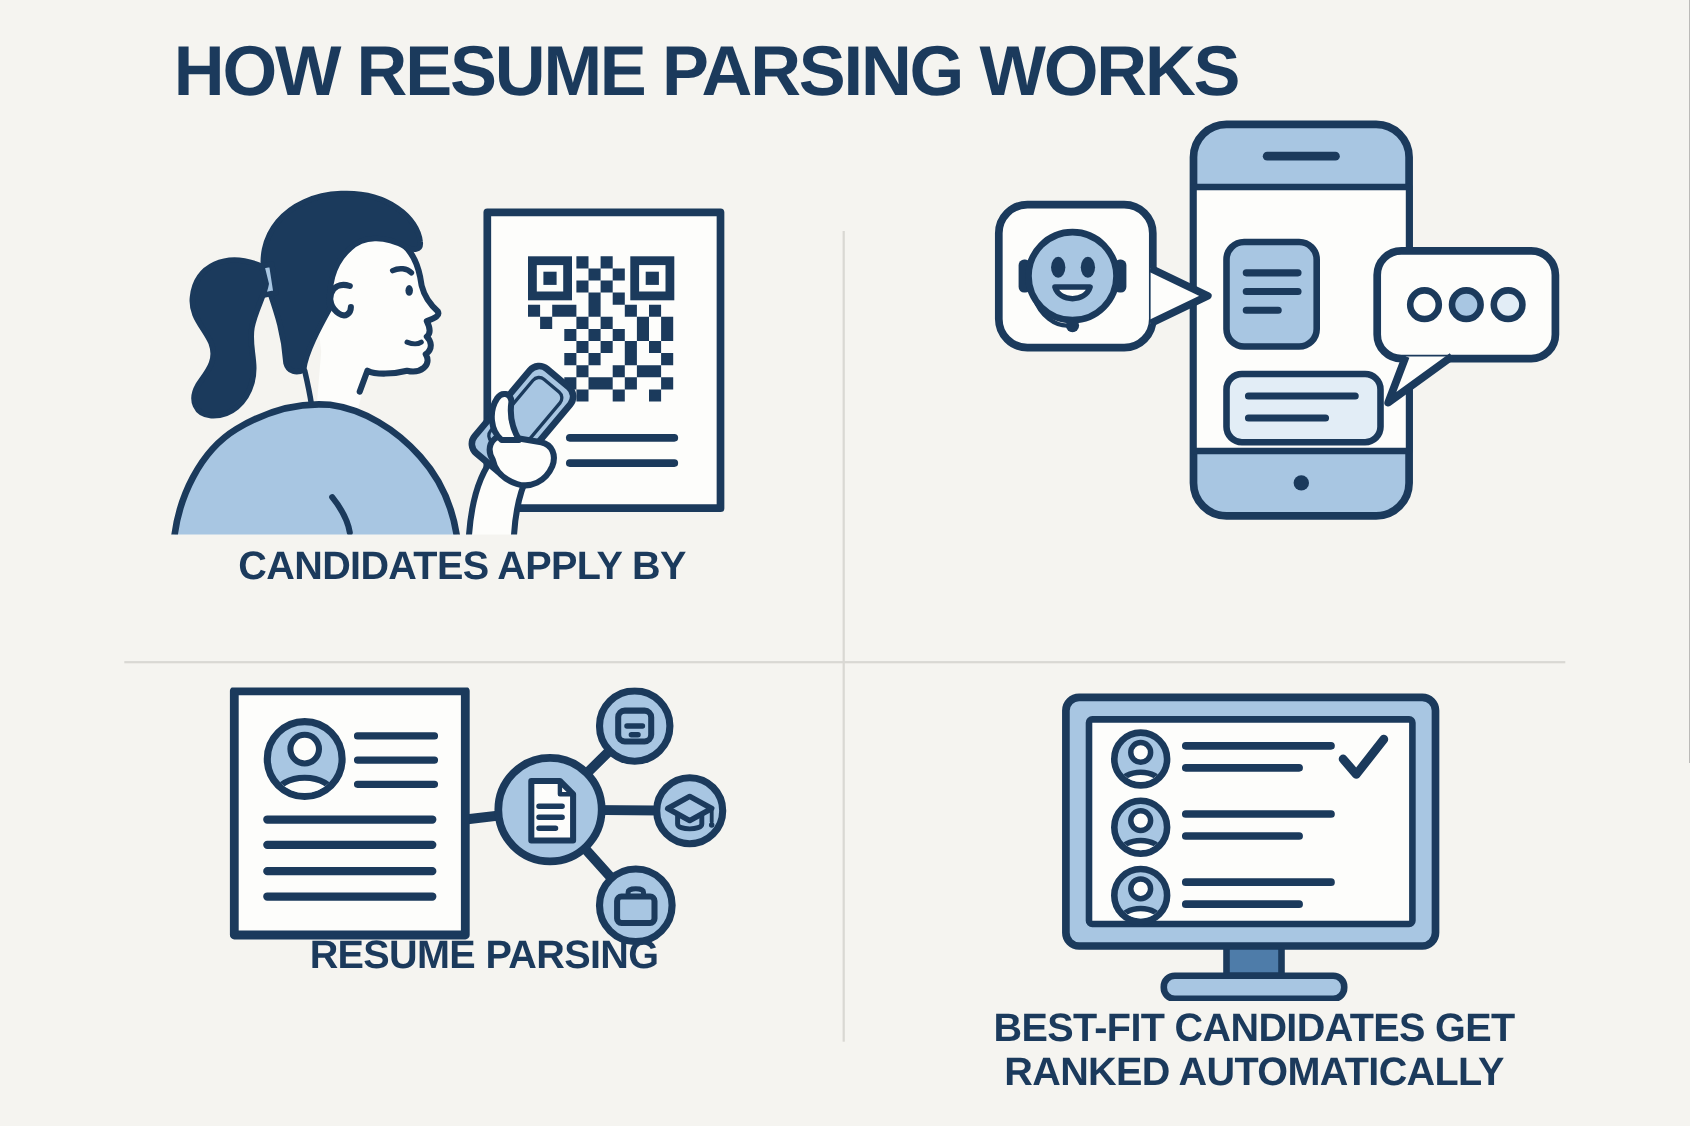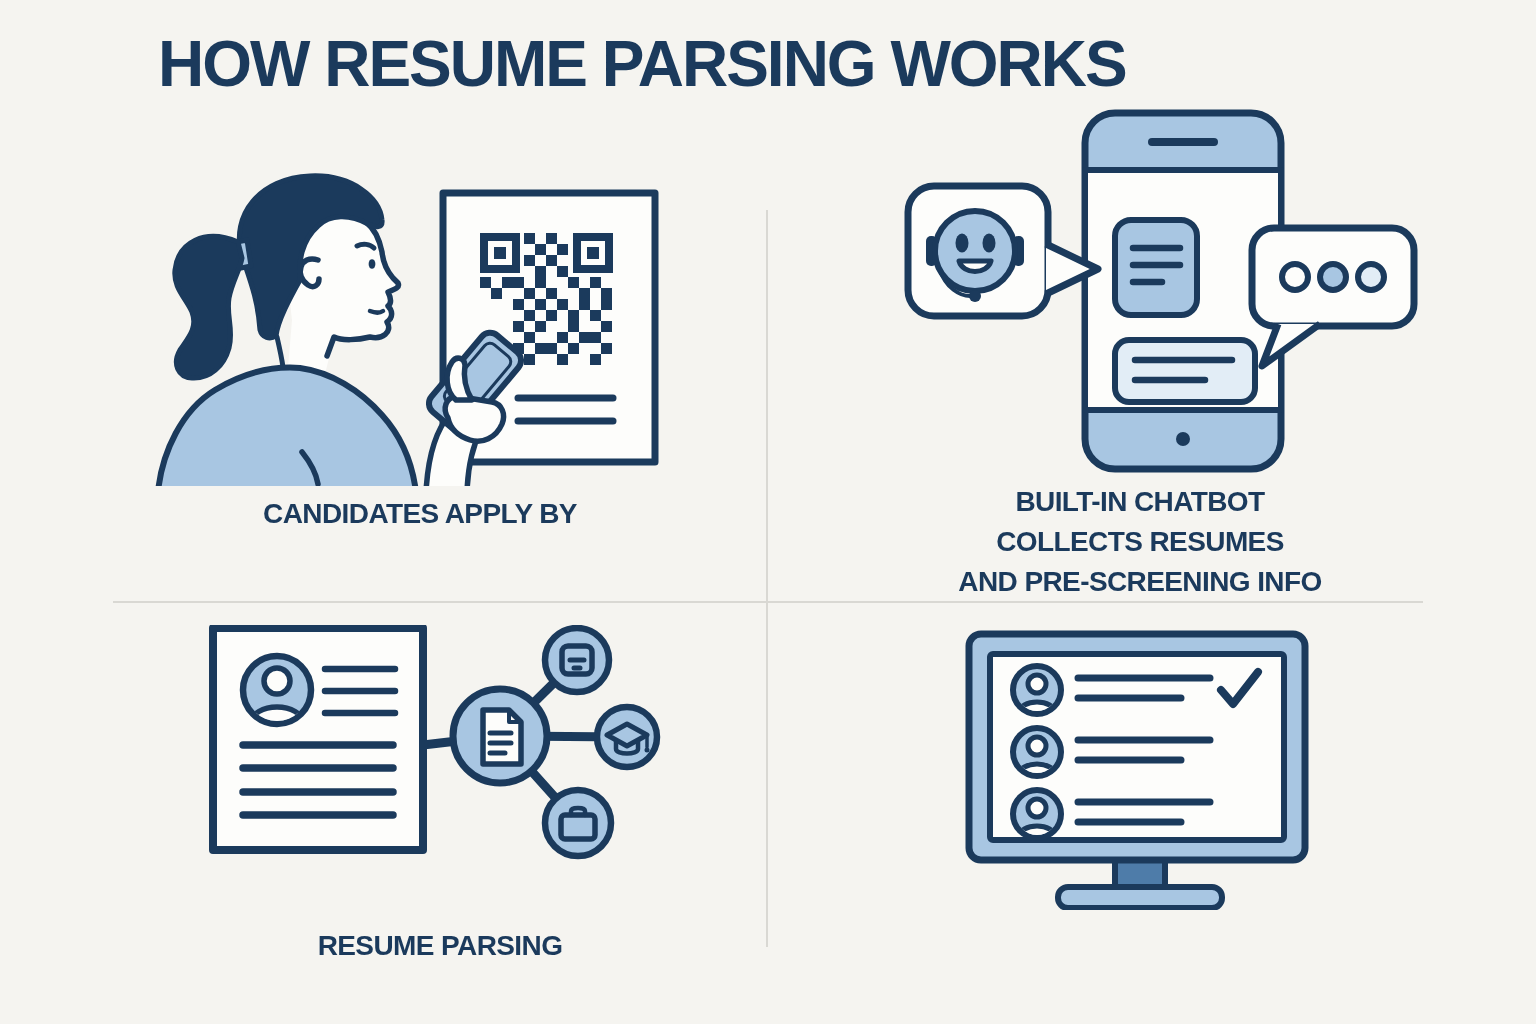--- a/index.html
+++ b/index.html
@@ -21,27 +21,27 @@
   .title{
     position:absolute;left:158px;top:34px;
     font-size:64px;line-height:61px;font-weight:bold;letter-spacing:-2px;
     color:var(--ink);
   }
   .divider-v{position:absolute;left:766px;top:210px;width:2px;height:737px;background:var(--divider)}
   .divider-h{position:absolute;left:113px;top:601px;width:1310px;height:2px;background:var(--divider)}
   .illu{position:absolute}
   .caption{
     position:absolute;width:500px;text-align:center;
-    font-size:28px;line-height:40px;font-weight:bold;letter-spacing:-0.6px;
+    font-size:36px;line-height:40px;font-weight:bold;letter-spacing:-0.6px;
     color:var(--ink);
   }
   .caption div{white-space:nowrap}
   .cap-1{left:170px;top:494px}
   .cap-2{left:890px;top:482px}
-  .cap-3{left:190px;top:926px}
+  .cap-3{left:190px;top:848px}
   .cap-4{left:890px;top:914px}
   
   .k{stroke:var(--ink);fill:none;stroke-linecap:round;stroke-linejoin:round}
   .fb{fill:var(--accent-light-blue)}
   .fp{fill:var(--paper-white)}
   .fl{fill:var(--accent-pale-blue)}
   .fm{fill:var(--accent-medium-blue)}
   .fi{fill:var(--ink)}
 </style>
 </head>
@@ -259,24 +259,23 @@
         <path class="k fp" stroke-width="5" d="M54 210 C58 194 90 194 94 210 L94 216 L54 216 Z"></path>
       </g>
       <path class="k" stroke-width="7" d="M115 174 H247 M115 194 H218"></path>
     </g>
   </svg>
 
   <div class="caption cap-1">
     <div>CANDIDATES APPLY BY</div>
   </div>
 
-  <div class="caption cap-2">
-    <div>BUILT-IN CHATBOT</div>
-    <div>COLLECTS RESUMES</div>
-    <div>AND PRE-SCREENING INFO</div>
-  </div>
 
   <div class="caption cap-3">
     <div>RESUME PARSING</div>
   </div>
 
+  <div class="caption cap-4">
+    <div>BEST-FIT CANDIDATES GET</div>
+    <div>RANKED AUTOMATICALLY</div>
+  </div>
 
 </div>
 
 </body></html>

